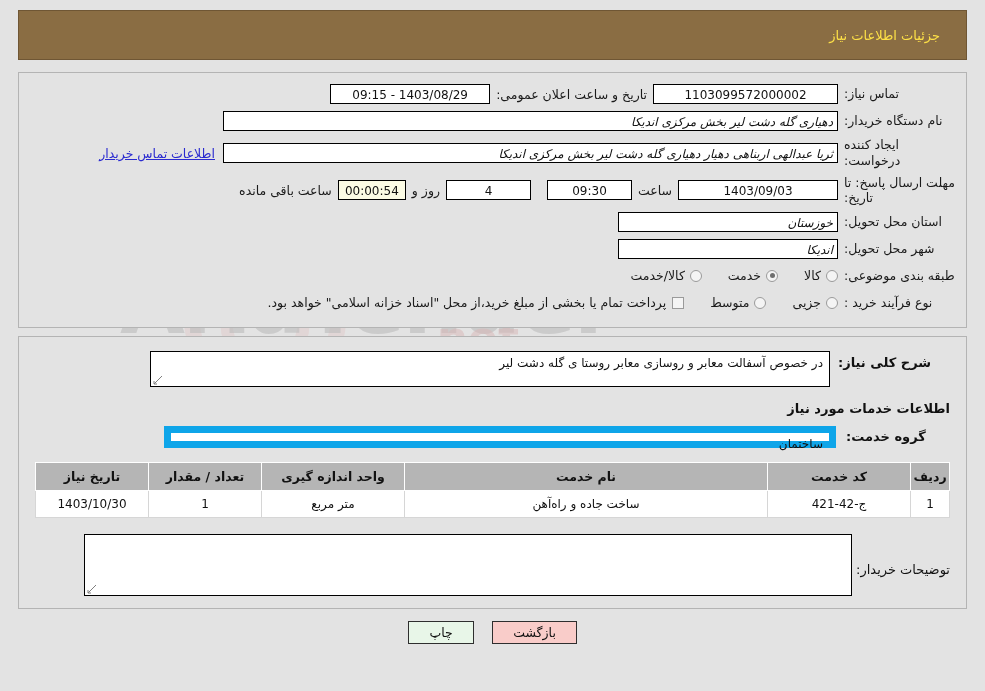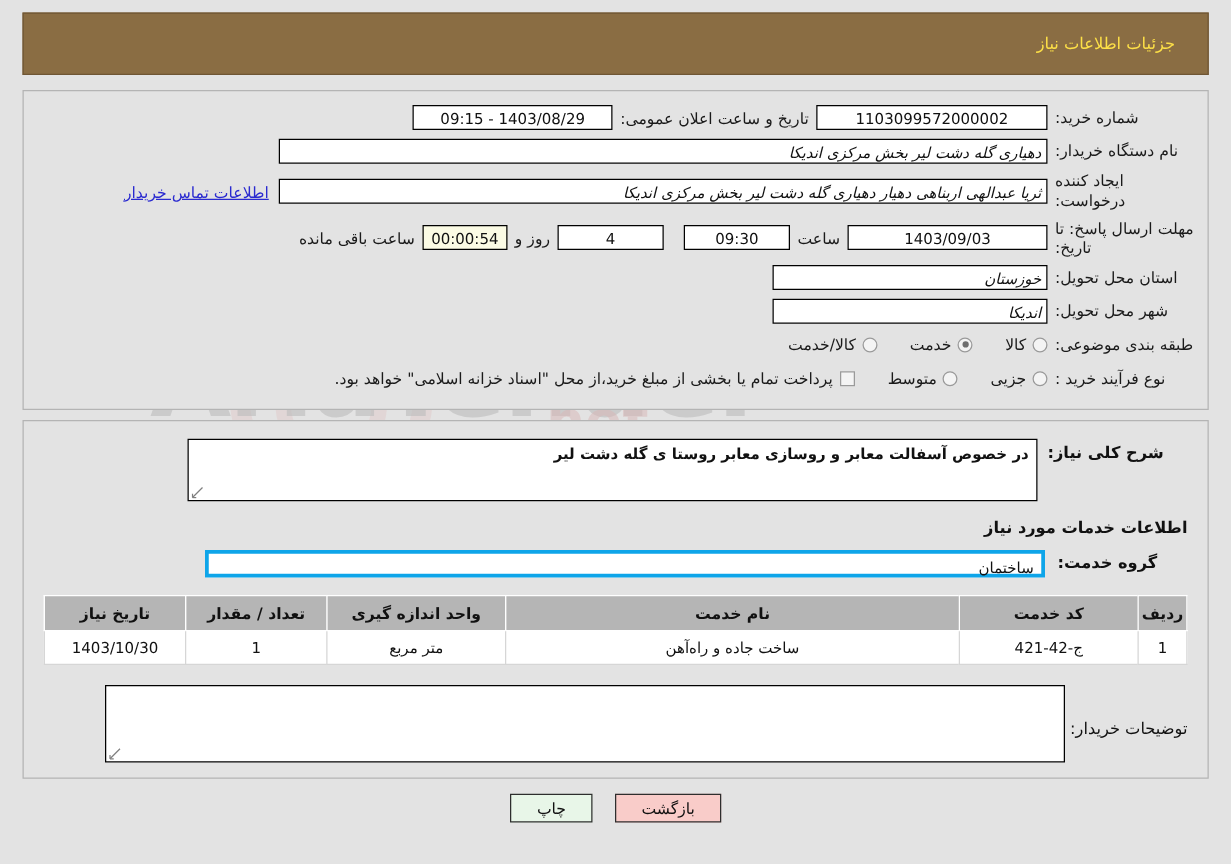--- a/index.html
+++ b/index.html
@@ -233,21 +233,21 @@
   .svc-row { display: flex; align-items: center; margin-bottom: 4px; }
   .svc-lbl {
     font-weight: bold;
     font-size: 13px;
     padding-left: 10px;
     white-space: nowrap;
   }
   .svc-fld {
     width: 672px;
     background: #fff;
-    border: 3px solid #0ea5e9;
+    border: 7px solid #0ea5e9;
     height: 22px;
     line-height: 22px;
     font-size: 12px;
     padding: 0 6px;
     box-sizing: border-box;
     text-align: right;
   }
 
   
   .tbl-wrap { margin: 14px 6px 0 6px; }
@@ -335,21 +335,21 @@
 
 <div class="page">
 
   <div class="title-bar">
     <span>جزئیات اطلاعات نیاز</span>
   </div>
 
   <div class="panel panel-top">
 
     <div class="row">
-      <div class="lbl">شماره خرید:</div>
+      <div class="lbl">تماس نیاز:</div>
       <div class="fld w-need-no">1103099572000002</div>
       <div class="inline-txt">تاریخ و ساعت اعلان عمومی:</div>
       <div class="fld w-date">1403/08/29 - 09:15</div>
     </div>
 
     <div class="row">
       <div class="lbl">نام دستگاه خریدار:</div>
       <div class="fld rt w-buyer">دهیاری گله دشت لیر بخش مرکزی اندیکا</div>
     </div>
 
@@ -415,21 +415,21 @@
         <span class="note">پرداخت تمام یا بخشی از مبلغ خرید،از محل "اسناد خزانه اسلامی" خواهد بود.</span>
       </label>
     </div>
 
   </div>
 
   <div class="panel panel-mid">
 
     <div class="ta-row">
       <div class="ta-lbl" style="width:118px;text-align:left;">شرح کلی نیاز:</div>
-      <div class="ta" style="width:680px;height:50px;font-weight:bold;">
+      <div class="ta" style="width:680px;height:36px;">
         <span>در خصوص  آسفالت  معابر و روسازی معابر  روستا ی گله دشت لیر</span>
         <svg class="grip" viewBox="0 0 10 10">
           <path d="M1 9 L9 1" stroke="#555" stroke-width="1" fill="none"></path>
           <path d="M1 9 L4 9 M1 9 L1 6" stroke="#555" stroke-width="1" fill="none"></path>
         </svg>
       </div>
     </div>
 
     <div class="section-head">اطلاعات خدمات مورد نیاز</div>
 

